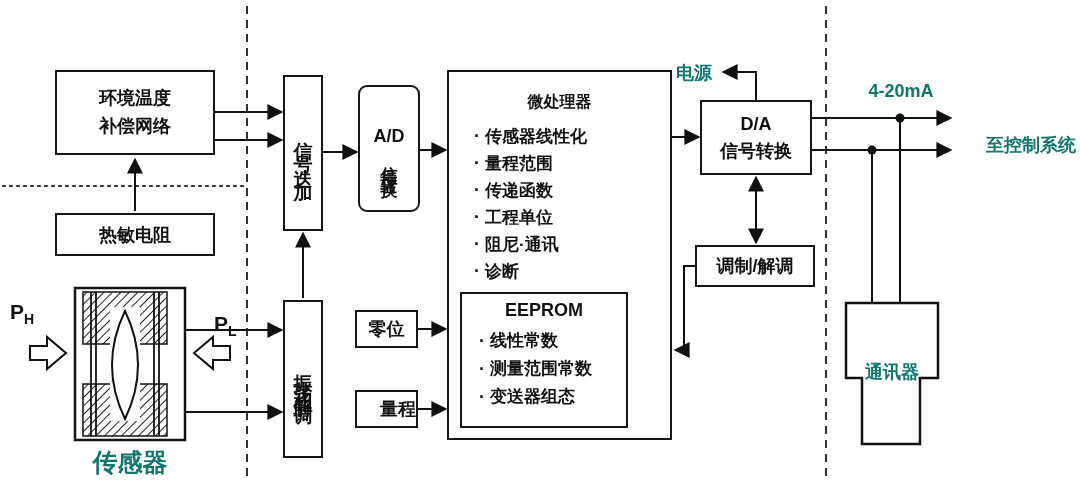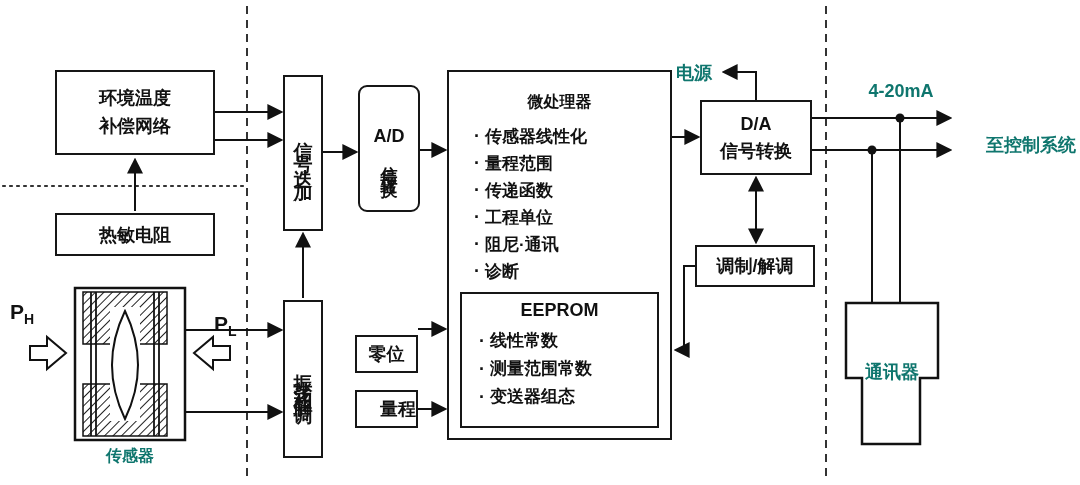--- a/index.html
+++ b/index.html
@@ -18,42 +18,42 @@
   .vtext { writing-mode:vertical-rl; text-orientation:upright; font-weight:700; }
 
   #temp-comp { left:55px; top:70px; width:160px; height:85px; line-height:1.55; }
   #thermistor { left:55px; top:213px; width:160px; height:43px; }
   #signal-add { left:283px; top:75px; width:40px; height:156px; }
   #signal-add .vtext { font-size:19px; letter-spacing:13px; }
   #osc-demod { left:283px; top:300px; width:40px; height:158px; }
   #osc-demod .vtext { font-size:19px; letter-spacing:8px; }
   #ad-box { left:358px; top:85px; width:62px; height:127px; gap:5px;border-radius:9px; }
   #ad-box .vtext { font-size:17px; letter-spacing:5px; }
-  #zero-box { left:355px; top:310px; width:63px; height:38px;margin-top:25px; }
+  #zero-box { left:355px; top:310px; width:63px; height:38px; }
   #span-box { left:355px; top:390px; width:63px; height:38px;justify-content:flex-end; }
 
   #micro-box { left:447px; top:70px; width:225px; height:370px; display:block; text-align:left; padding-top:20px; }
   .micro-title { text-align:center; font-size:16px; font-weight:700; }
   .items { margin:10px 0 0 20px; }
   .mi { display:flex; line-height:27px; font-size:17px; font-weight:700; }
   .blt { width:16px; text-align:center; font-size:18px; }
 
-  #eeprom-box { left:460px; top:292px; width:199px; height:136px; display:block; text-align:left; padding-top:6px; }
+  #eeprom-box { left:460px; top:292px; width:168px; height:136px; display:block; text-align:left; padding-top:6px; }
   .eeprom-title { text-align:center; font-size:18px; font-weight:700; }
   #eeprom-box .items { margin:6px 0 0 12px; }
   #eeprom-box .mi { line-height:28px; }
 
   #da-box { left:700px; top:100px; width:112px; height:75px; line-height:1.5; }
   #mod-box { left:695px; top:245px; width:120px; height:42px; }
 
   .lbl { position:absolute; font-weight:700; font-size:18px; color:#0f766e; }
   #power-label { left:676px; top:61px; width:42px; }
   #current-label { left:855px; top:81px; width:92px; text-align:center; }
   #to-control { left:986px; top:133px; width:96px; }
-  #sensor-label { left:72px; top:446px; width:116px; text-align:center; font-size:16px; }
+  #sensor-label { left:72px; top:446px; width:116px; text-align:center; font-size:25px; }
   #comm-label { left:846px; top:320px; width:92px; text-align:center;margin-top:40px; }
   .plabel { position:absolute; font-weight:700; font-size:21px; }
   #ph-label { left:10px; top:300px; }
   #pl-label { left:214px; top:312px; }
   .plabel sub { font-size:14px; }
 
   #sensor-svg { position:absolute; left:70px; top:283px; }
   #comm-svg { position:absolute; left:843px; top:300px; }
 </style>
 </head>

